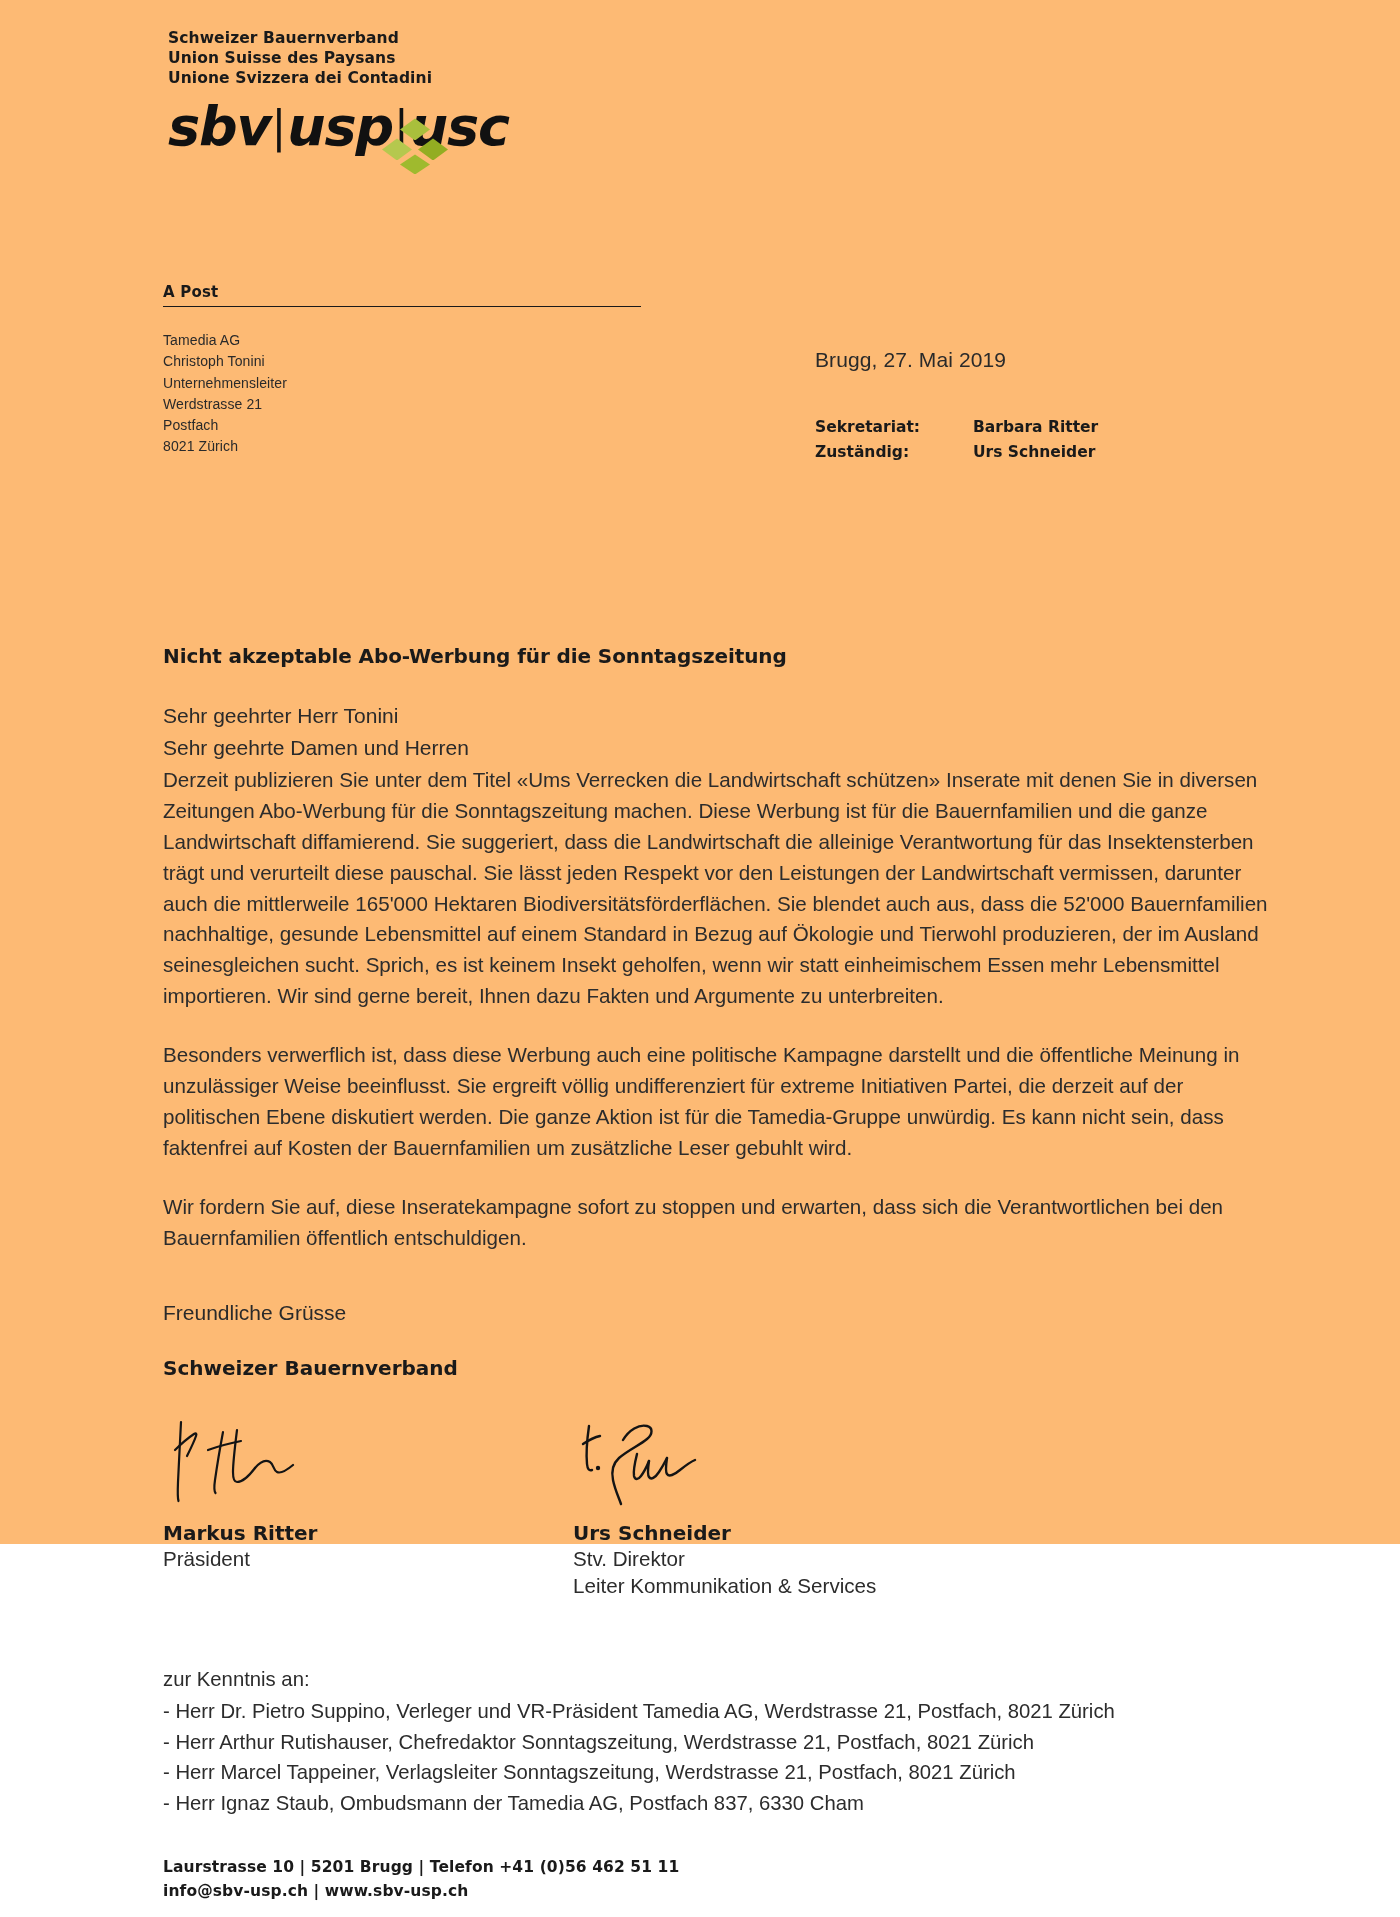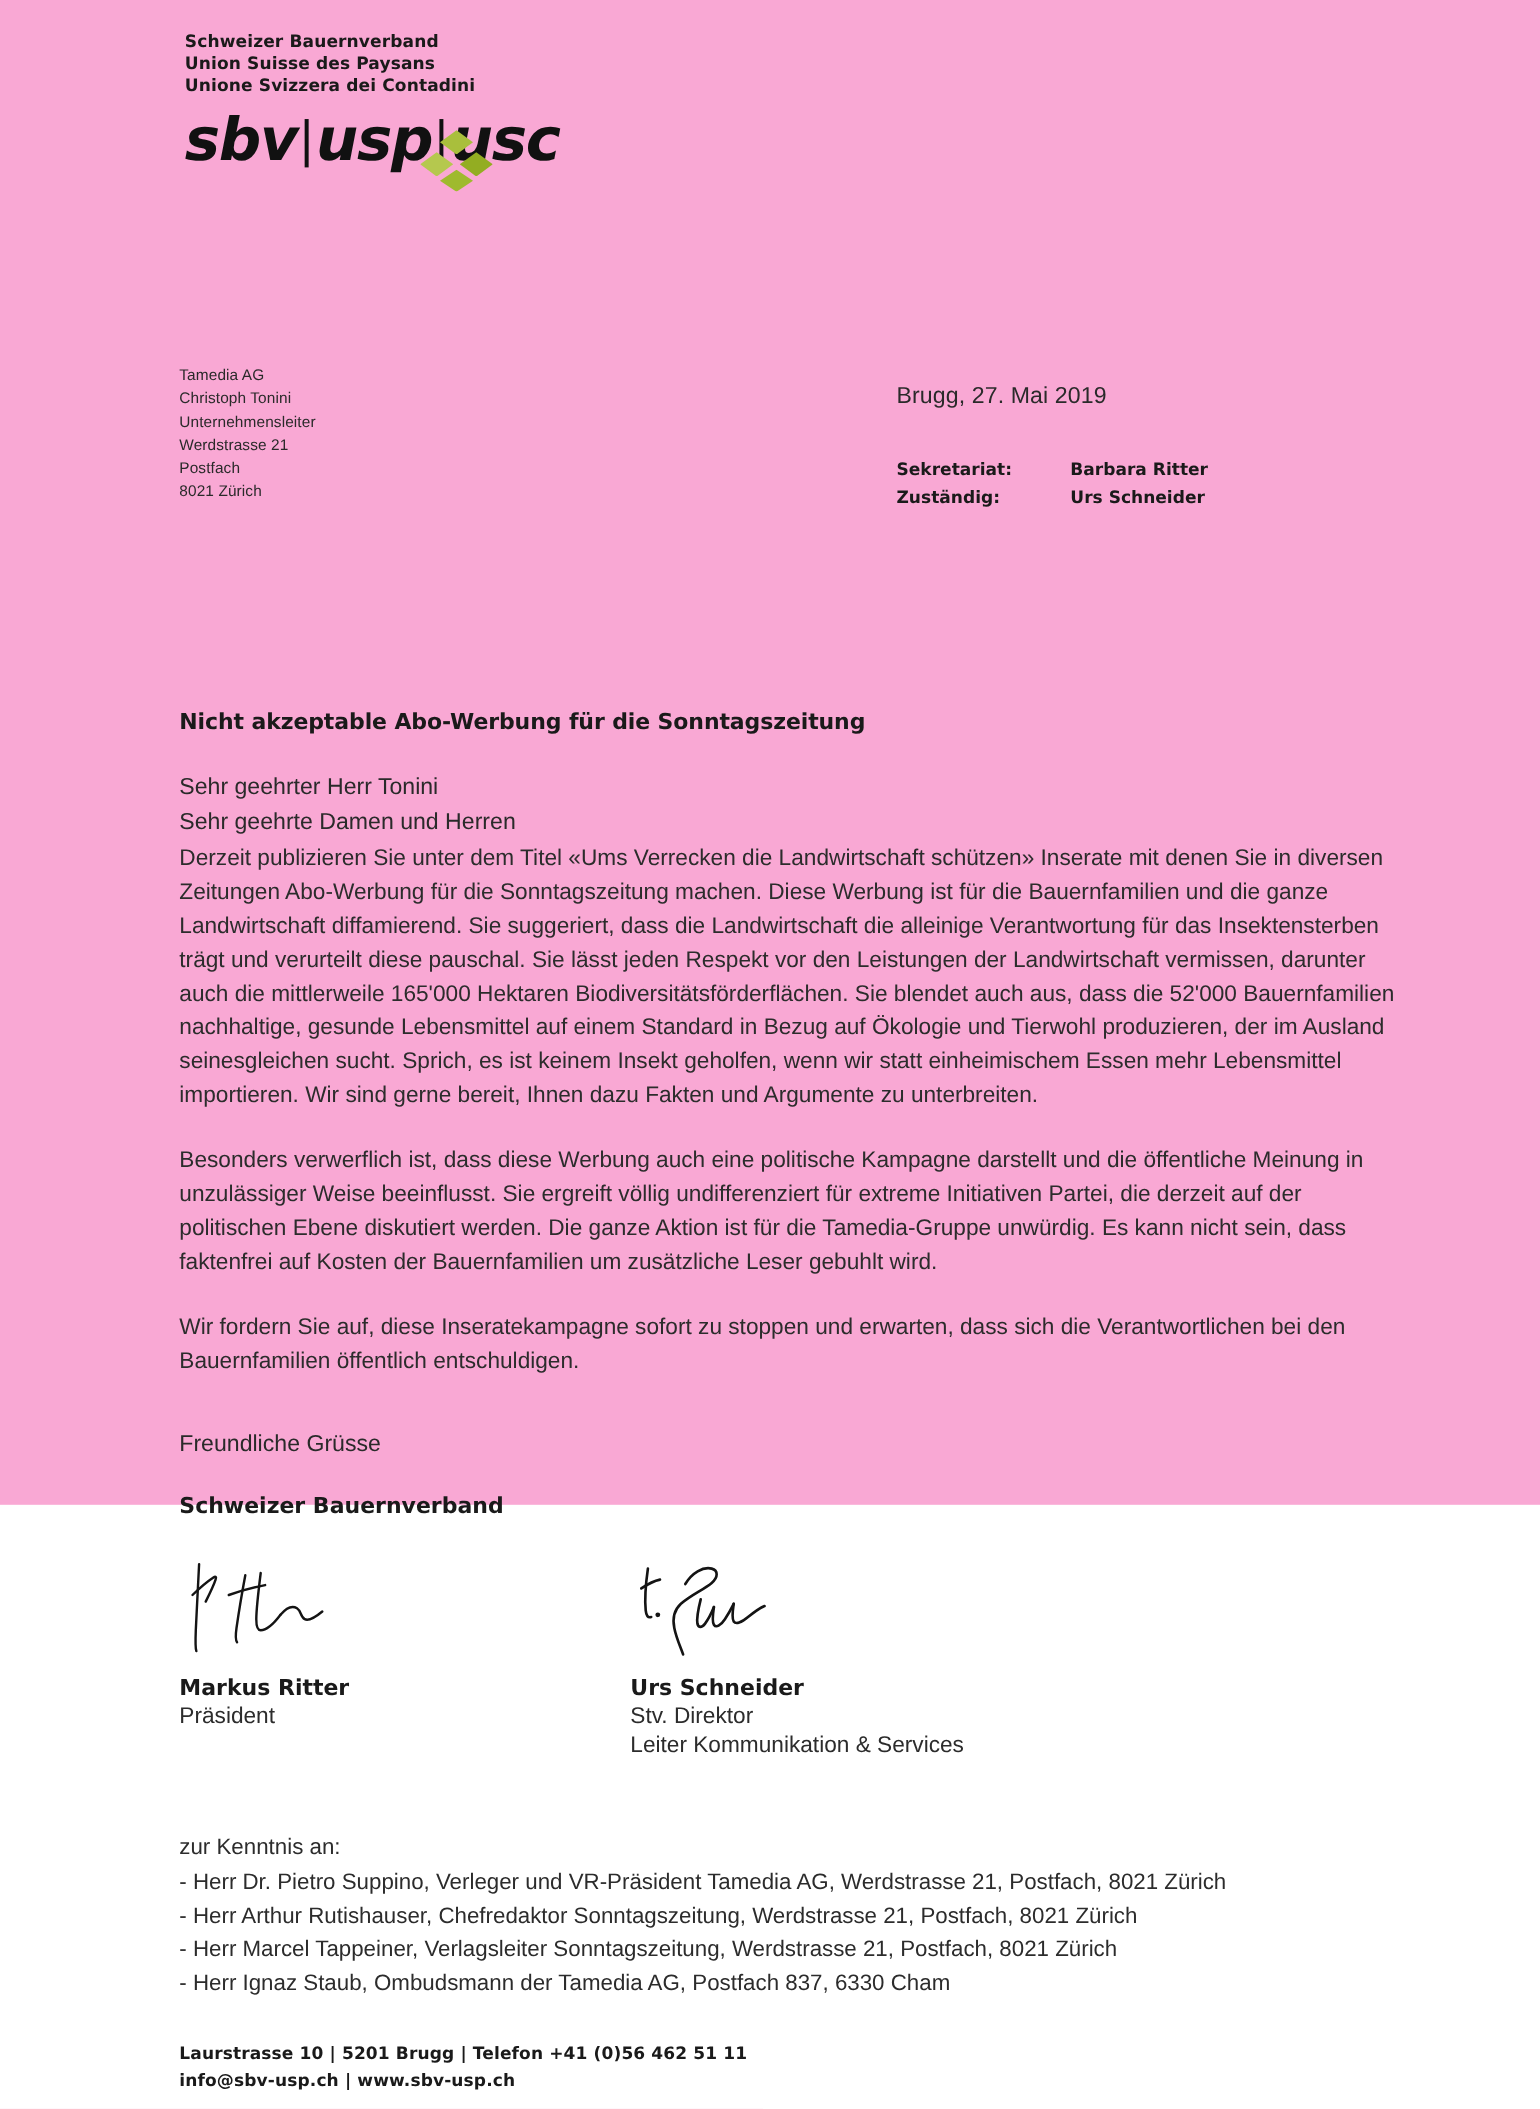--- a/index.html
+++ b/index.html
@@ -12,22 +12,22 @@
     width: 1400px;
     height: 1917px;
     position: relative;
     font-family: "Liberation Sans", sans-serif;
     color: #231f20;
     overflow: hidden;
   }
   .page {
     position: relative;
     width: 1400px;
-    height: 1368px;
-    background: #f9a8d4;
+    height: 1544px;
+    background: #fdba74;
     box-sizing: border-box;
   }
 
   
   .logo-block {
     position: absolute;
     left: 168px;
     top: 28px;
     width: 420px;
   }
@@ -252,20 +252,24 @@
       <span class="logo-word"><span>sbv</span><span class="bar">|</span><span>usp</span><span class="bar">|</span><span>usc</span></span>
       <div class="logo-diamonds">
         <span class="dia d1"></span>
         <span class="dia d2"></span>
         <span class="dia d3"></span>
         <span class="dia d4"></span>
       </div>
     </div>
   </div>
 
+  <div class="apost-wrap">
+    <div class="apost-label">A Post</div>
+    <div class="apost-rule"></div>
+  </div>
 
   <div class="recipient">
     <div>Tamedia AG</div>
     <div>Christoph Tonini</div>
     <div>Unternehmensleiter</div>
     <div>Werdstrasse 21</div>
     <div>Postfach</div>
     <div>8021 Zürich</div>
   </div>
 

